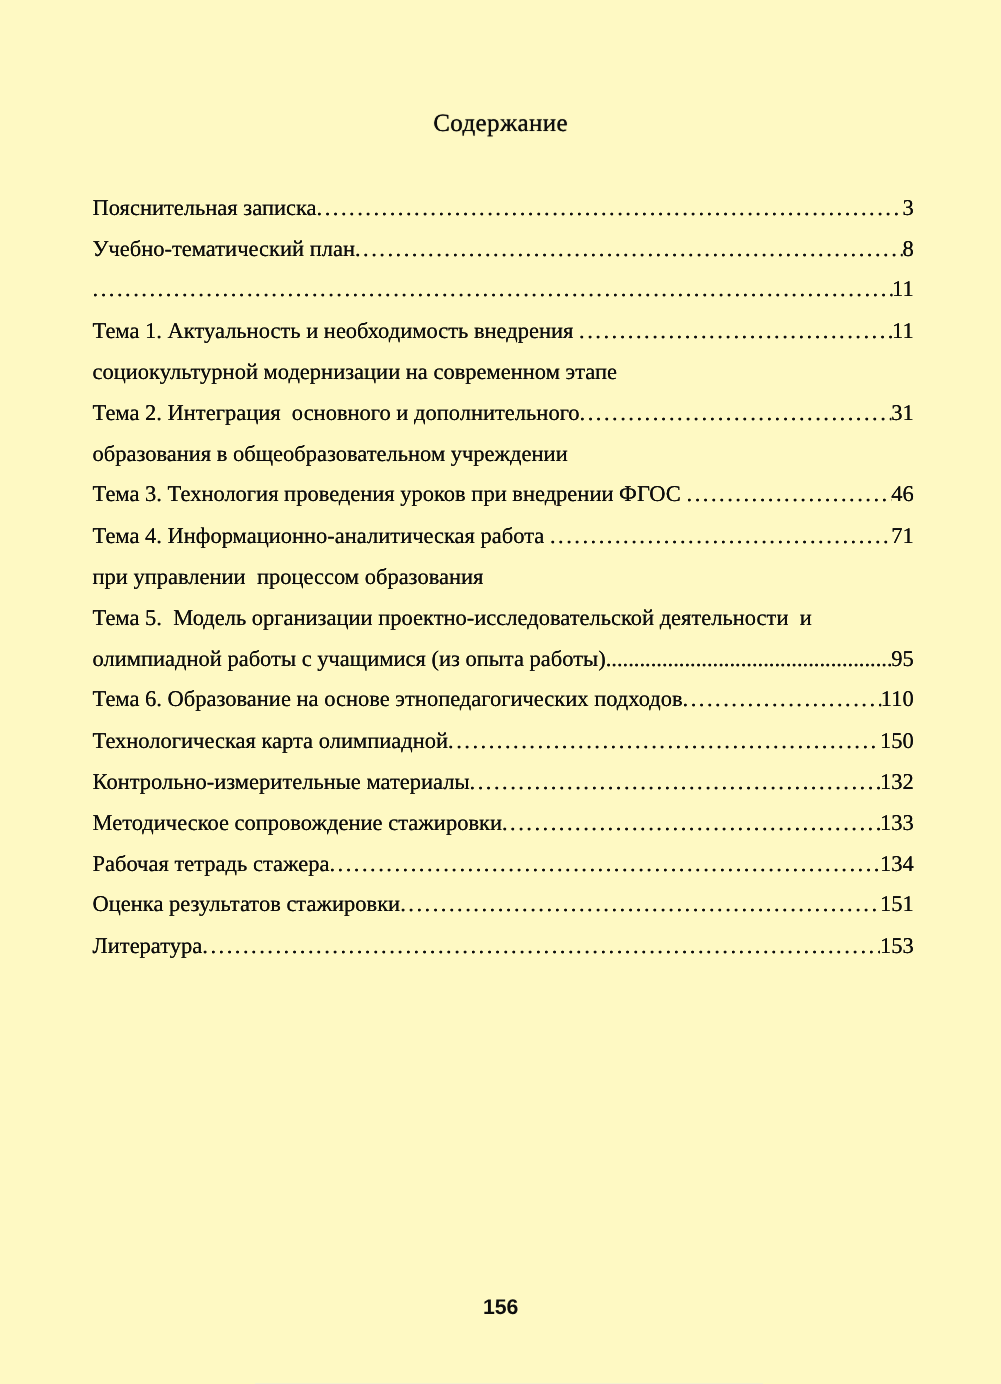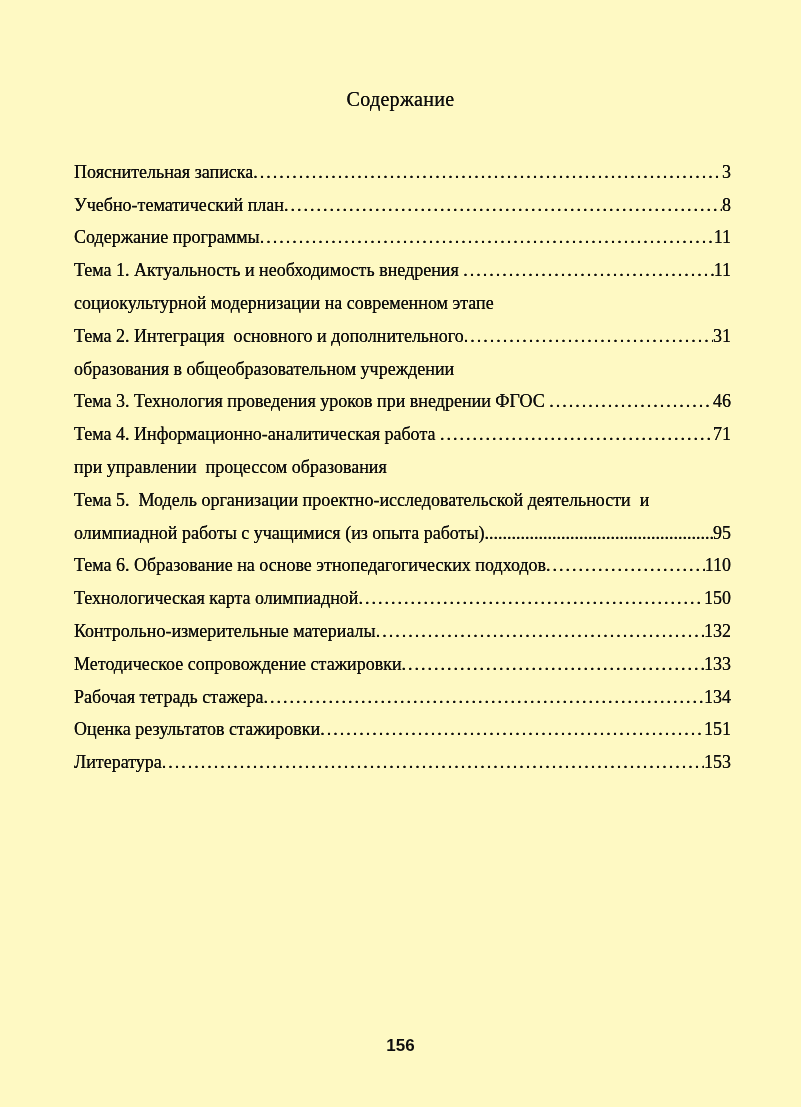--- a/index.html
+++ b/index.html
@@ -30,21 +30,21 @@
     text-shadow: 0 0 0.6px #000;
   }
   .toc {
     position: absolute;
     top: 150px;
     left: 74px;
     right: 70px;
   }
   .toc-row {
     display: flex;
-    align-items: flex-end;
+    align-items: center;
     height: 32.8px;
     font-size: 18px;
     text-shadow: 0 0 0.5px #000;
   }
   .toc-label {
     white-space: pre;
     flex: 0 0 auto;
   }
   .toc-dots {
     flex: 1 1 auto;
@@ -81,21 +81,20 @@
         <span class="toc-label">Пояснительная записка</span>
         <span class="toc-dots">........................................................................................................................................................................................................</span>
         <span class="toc-page">3</span>
       </div>
       <div class="toc-row">
         <span class="toc-label">Учебно-тематический план</span>
         <span class="toc-dots">........................................................................................................................................................................................................</span>
         <span class="toc-page">8</span>
       </div>
       <div class="toc-row">
-        <span class="toc-label">Содержание программы</span>
         <span class="toc-dots">........................................................................................................................................................................................................</span>
         <span class="toc-page">11</span>
       </div>
       <div class="toc-row">
         <span class="toc-label">Тема 1. Актуальность и необходимость внедрения </span>
         <span class="toc-dots">........................................................................................................................................................................................................</span>
         <span class="toc-page">11</span>
       </div>
       <div class="toc-row">
         <span class="toc-label">социокультурной модернизации на современном этапе</span>

